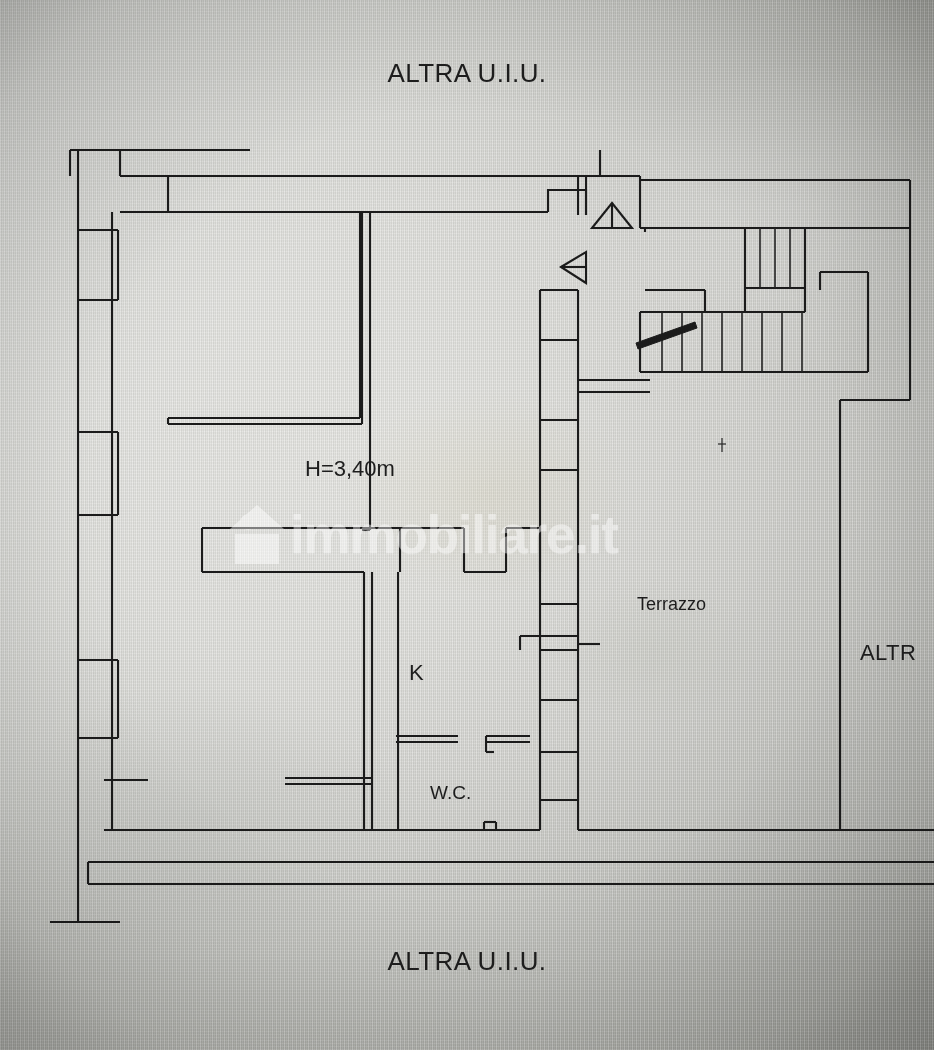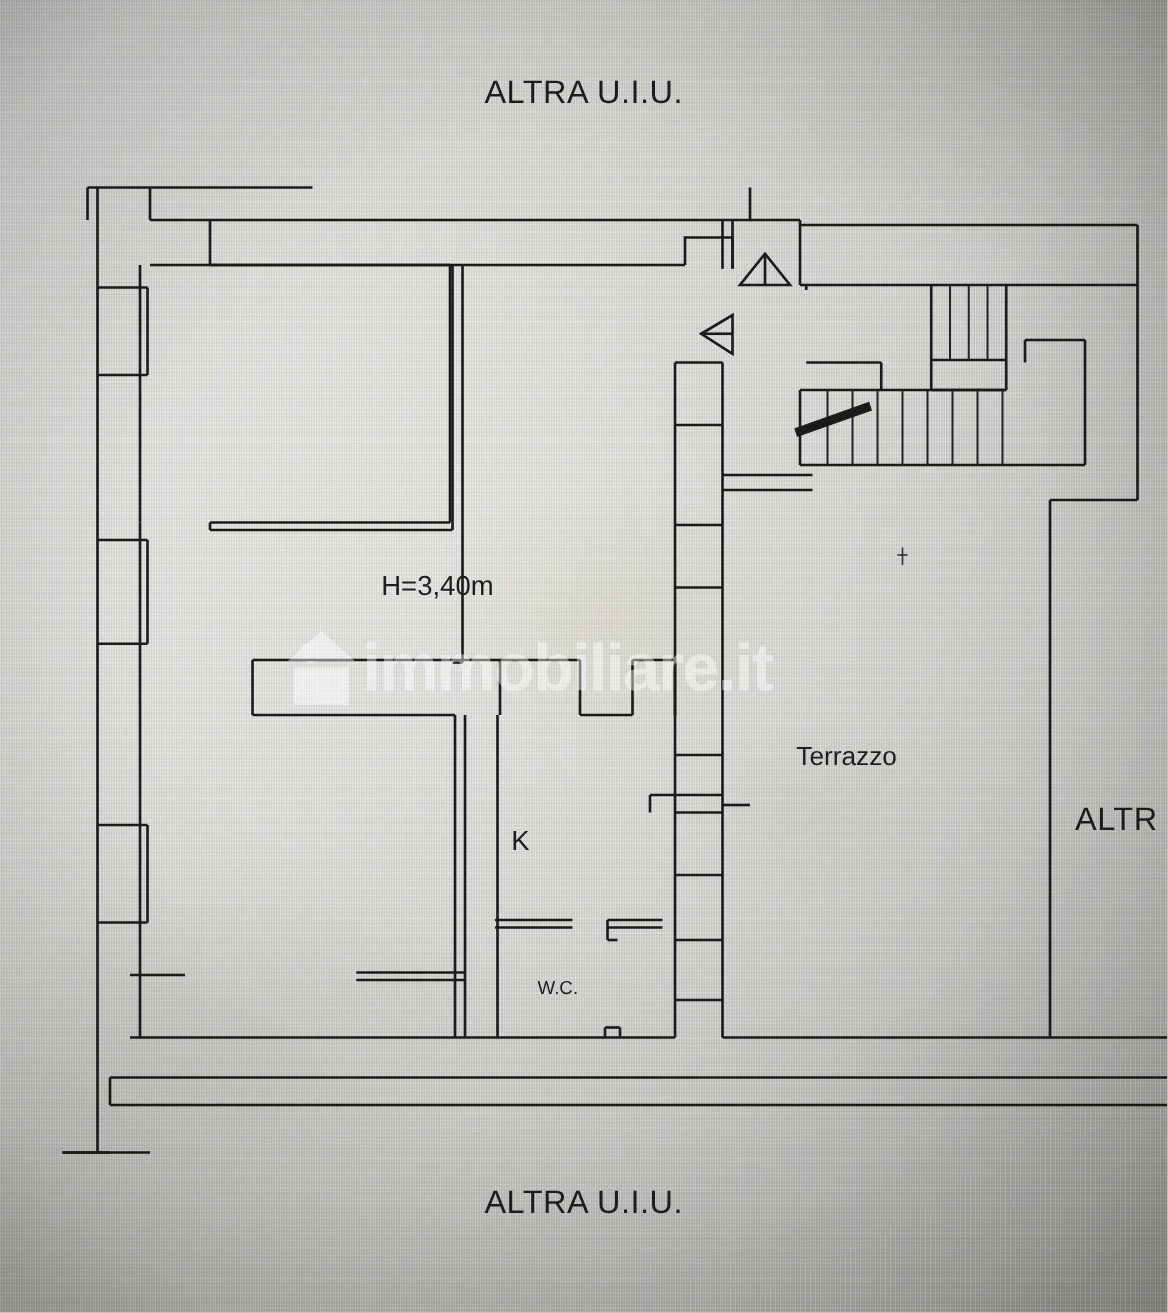--- a/index.html
+++ b/index.html
@@ -63,25 +63,25 @@
   
   .lbl{
     position:absolute;
     color:#1d1d1d;
     white-space:nowrap;
     user-select:none;
   }
   .lbl-bold{font-weight:normal;}
   #label-top{left:0;right:0;top:58px;text-align:center;font-size:26px;letter-spacing:.4px;}
   #label-bottom{left:0;right:0;top:946px;text-align:center;font-size:26px;letter-spacing:.4px;}
-  #label-right{left:860px;top:640px;font-size:26px;letter-spacing:.4px;}
+  #label-right{left:860px;top:640px;font-size:22px;letter-spacing:.4px;}
   #label-height{left:305px;top:456px;font-size:22px;}
-  #label-terrazzo{left:637px;top:594px;font-size:21px;}
+  #label-terrazzo{left:637px;top:594px;font-size:18px;}
   #label-k{left:409px;top:660px;font-size:22px;}
-  #label-wc{left:430px;top:782px;font-size:15px;}
+  #label-wc{left:430px;top:782px;font-size:19px;}
 
   
   #watermark{
     position:absolute;
     left:228px;top:495px;
     width:490px;height:78px;
     display:flex;align-items:center;
     opacity:.50;
     mix-blend-mode:soft-light;
     pointer-events:none;

